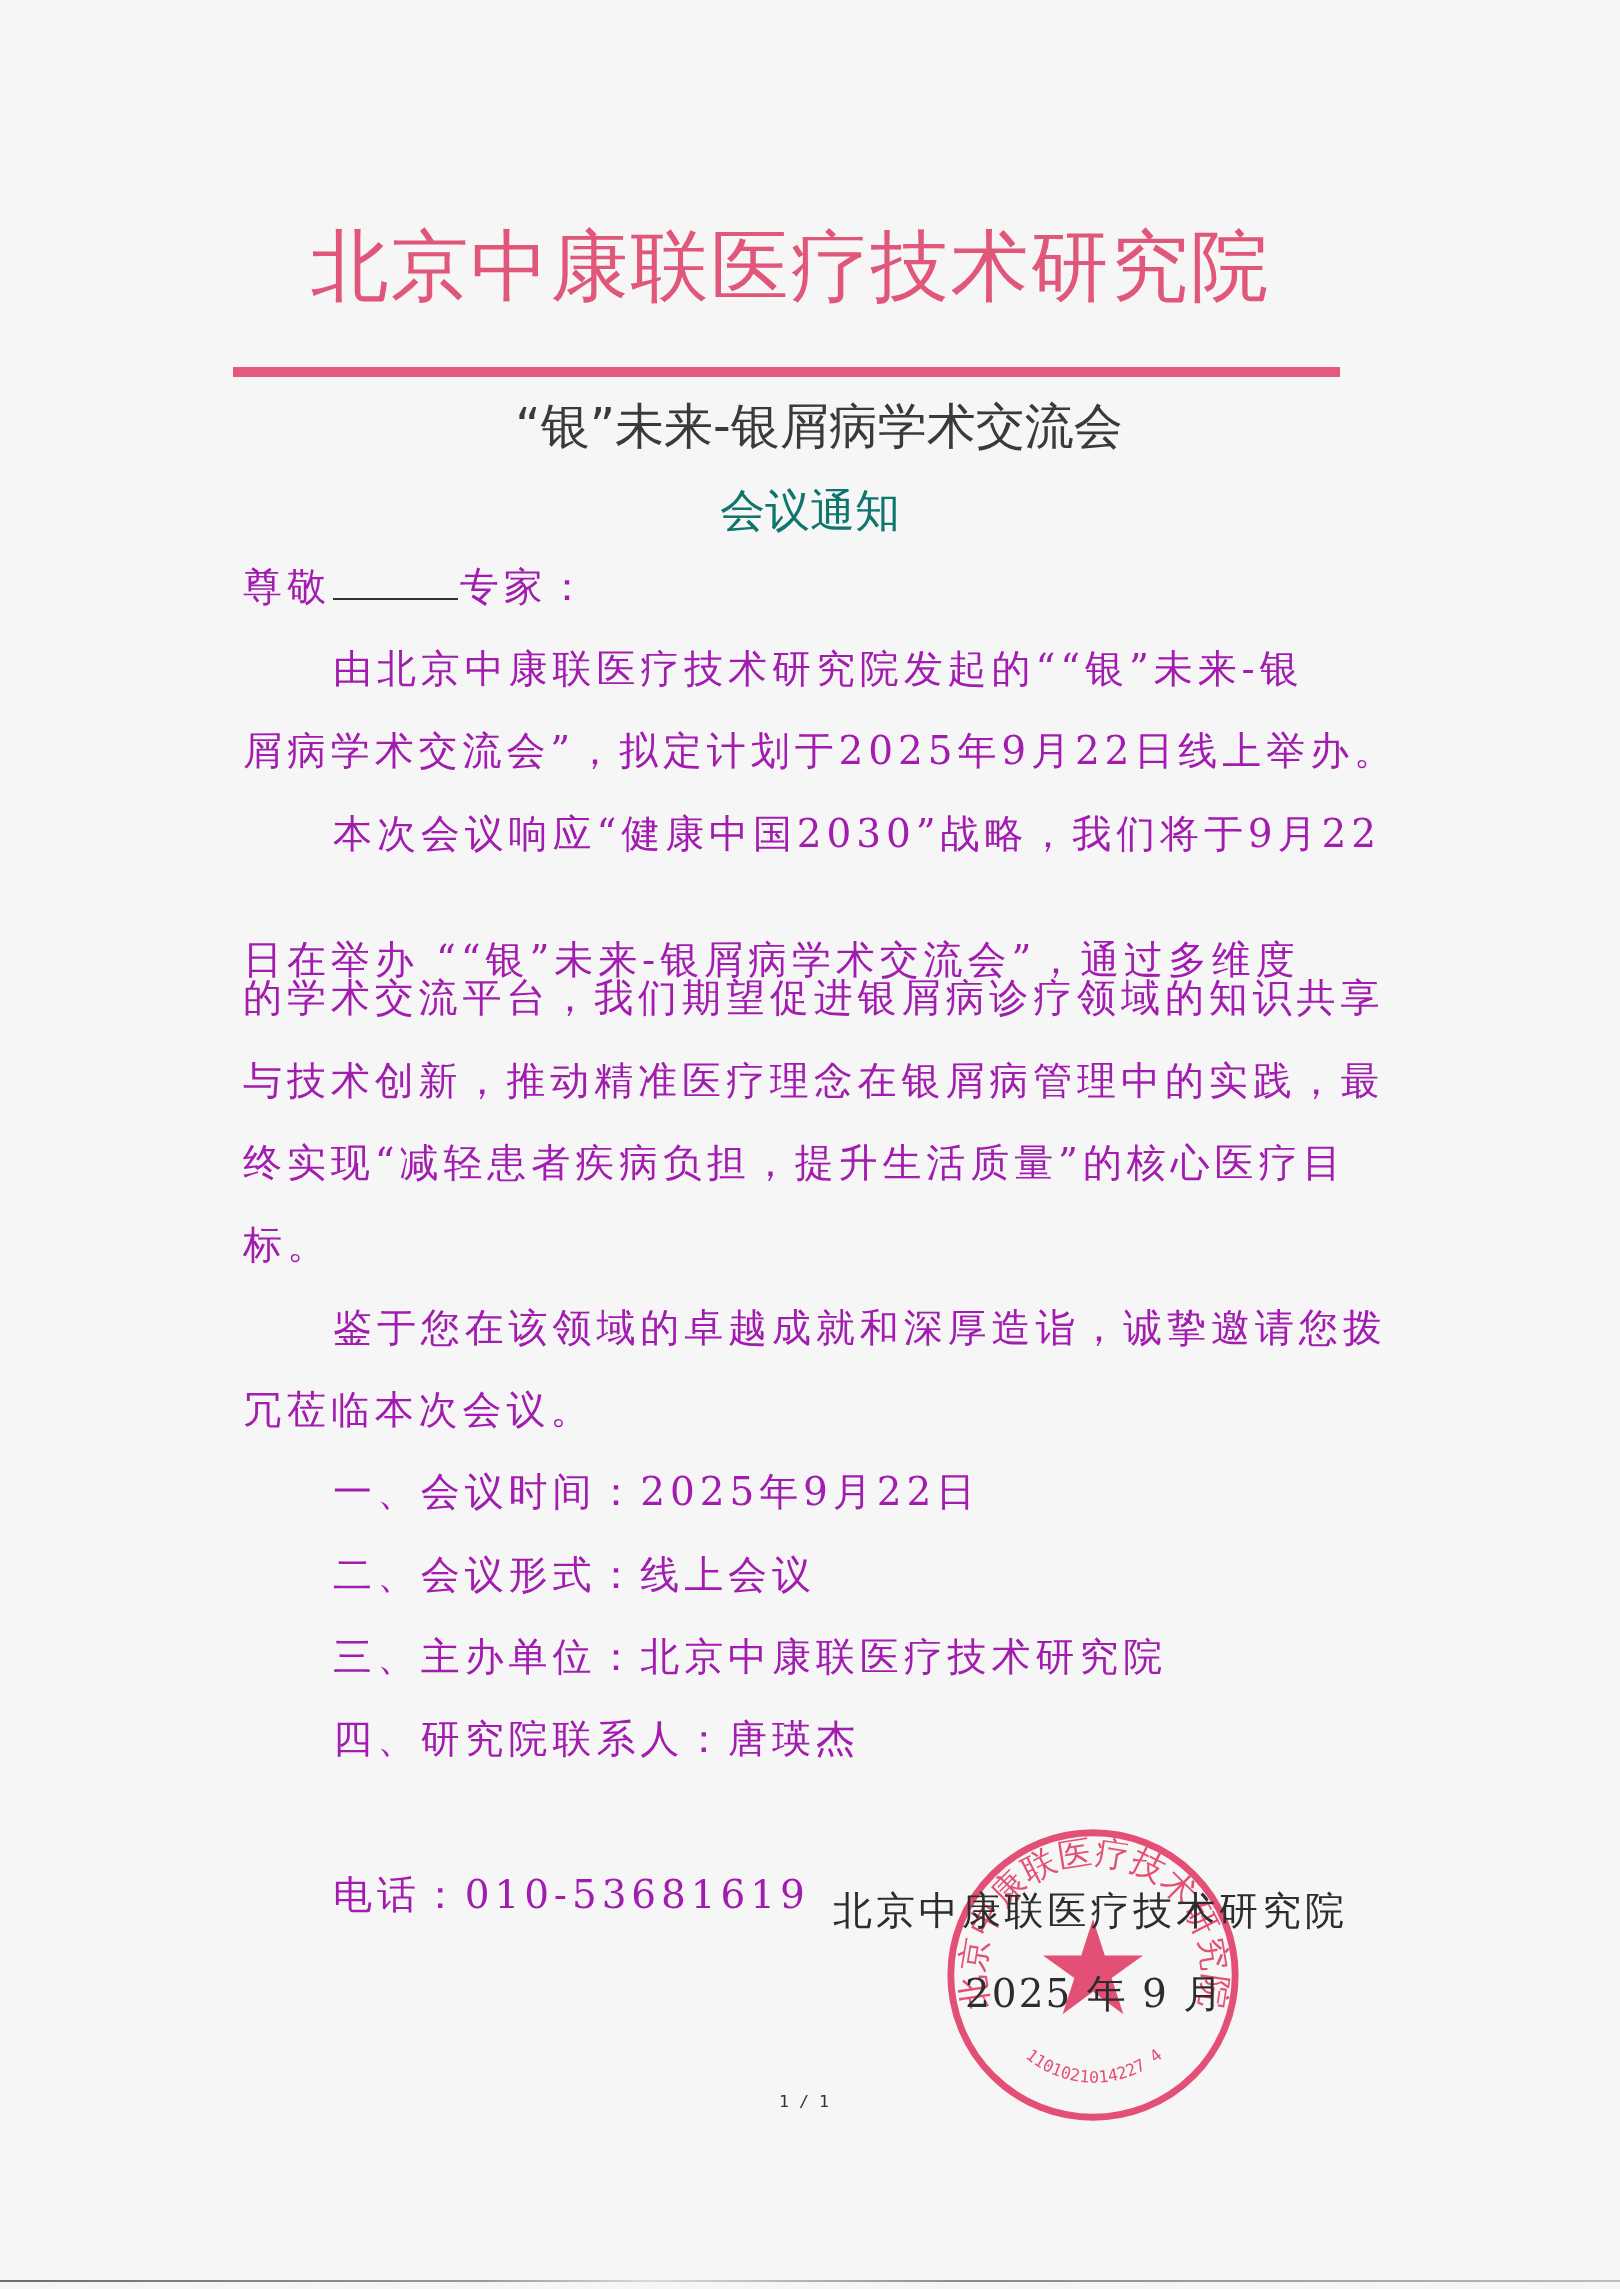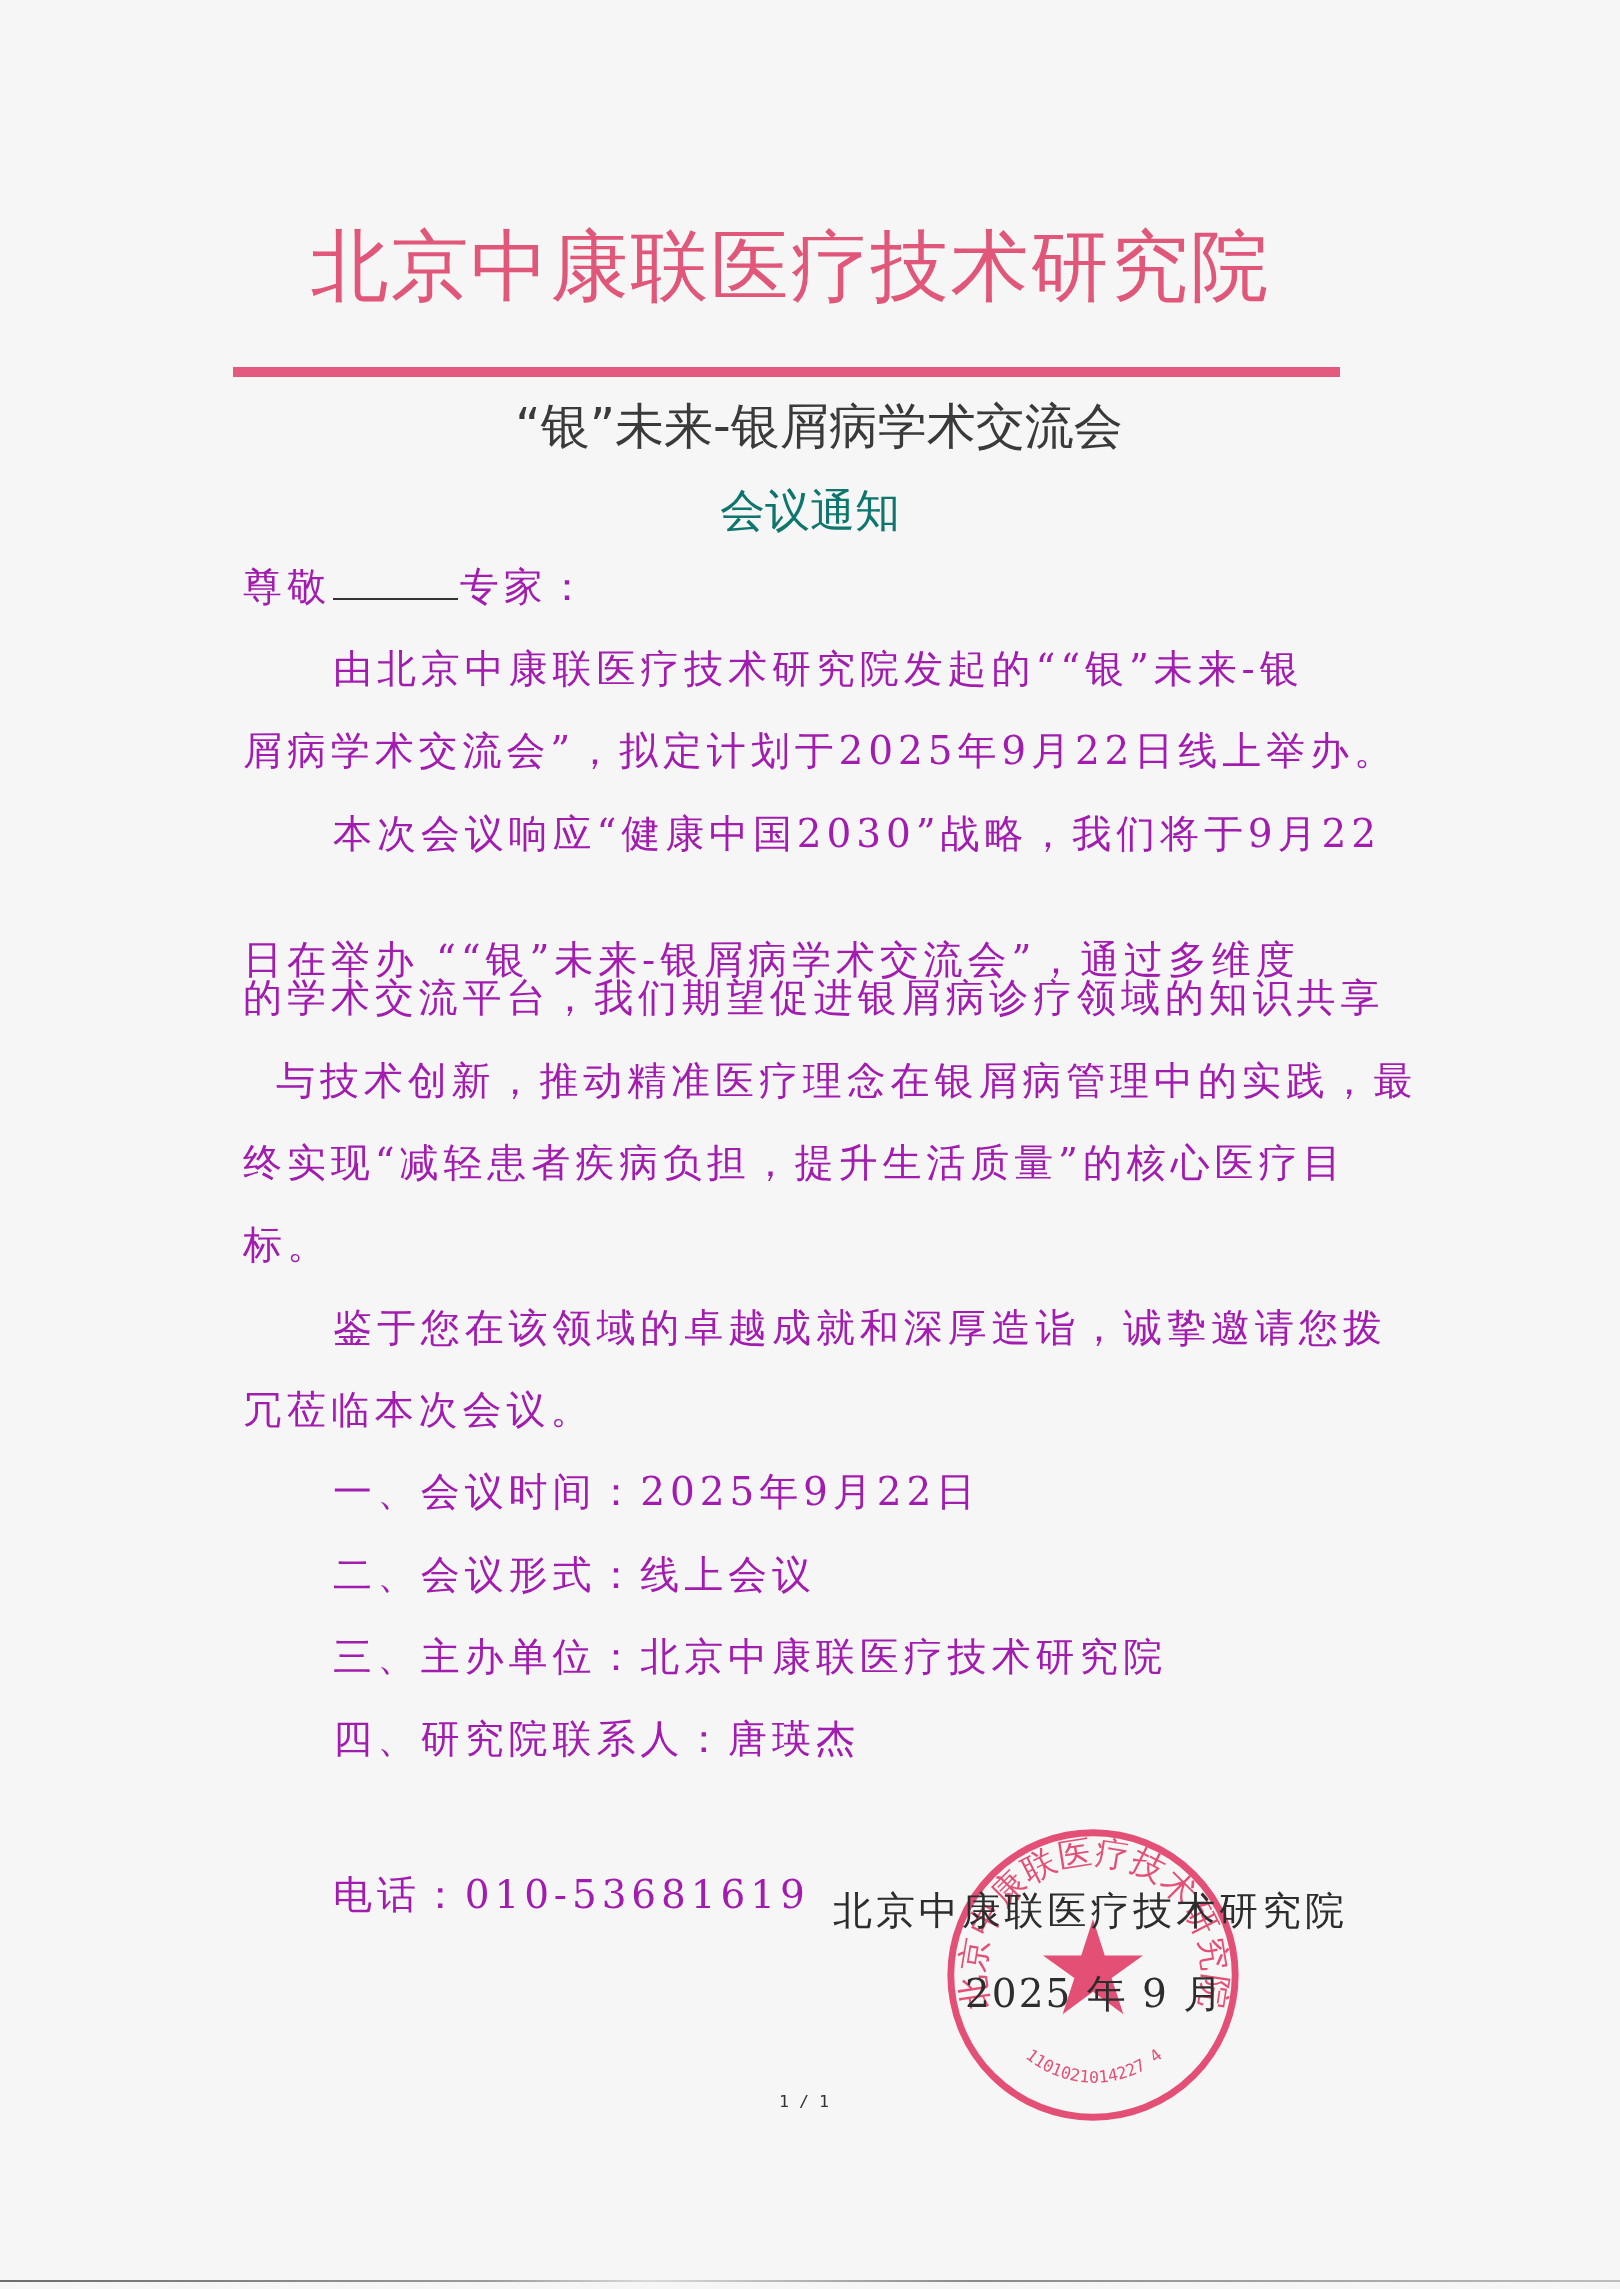--- a/index.html
+++ b/index.html
@@ -120,21 +120,21 @@
 <div class="abs line l0" style="top:567px;">
   <span>尊敬</span><span class="blank"></span><span>专家：</span>
 </div>
 
 <div class="abs line l1" style="top:649px;">由北京中康联医疗技术研究院发起的““银”未来-银</div>
 <div class="abs line l0" style="top:731px;">屑病学术交流会”，拟定计划于2025年9月22日线上举办。</div>
 
 <div class="abs line l1" style="top:814px;">本次会议响应“健康中国2030”战略，我们将于9月22</div>
 <div class="abs line l0" style="top:896px;margin-top:44px;">日在举办 ““银”未来-银屑病学术交流会”，通过多维度</div>
 <div class="abs line l0" style="top:978px;">的学术交流平台，我们期望促进银屑病诊疗领域的知识共享</div>
-<div class="abs line l0" style="top:1061px;margin-left:33px;">与技术创新，推动精准医疗理念在银屑病管理中的实践，最</div>
+<div class="abs line l0" style="top:1061px;">与技术创新，推动精准医疗理念在银屑病管理中的实践，最</div>
 <div class="abs line l0" style="top:1143px;">终实现“减轻患者疾病负担，提升生活质量”的核心医疗目</div>
 <div class="abs line l0" style="top:1225px;">标。</div>
 
 <div class="abs line l1" style="top:1308px;">鉴于您在该领域的卓越成就和深厚造诣，诚挚邀请您拨</div>
 <div class="abs line l0" style="top:1390px;">冗莅临本次会议。</div>
 
 <div class="abs line l1" style="top:1472px;">
   <span>一、会议时间：</span><span>2025年9月22日</span>
 </div>
 <div class="abs line l1" style="top:1555px;">

